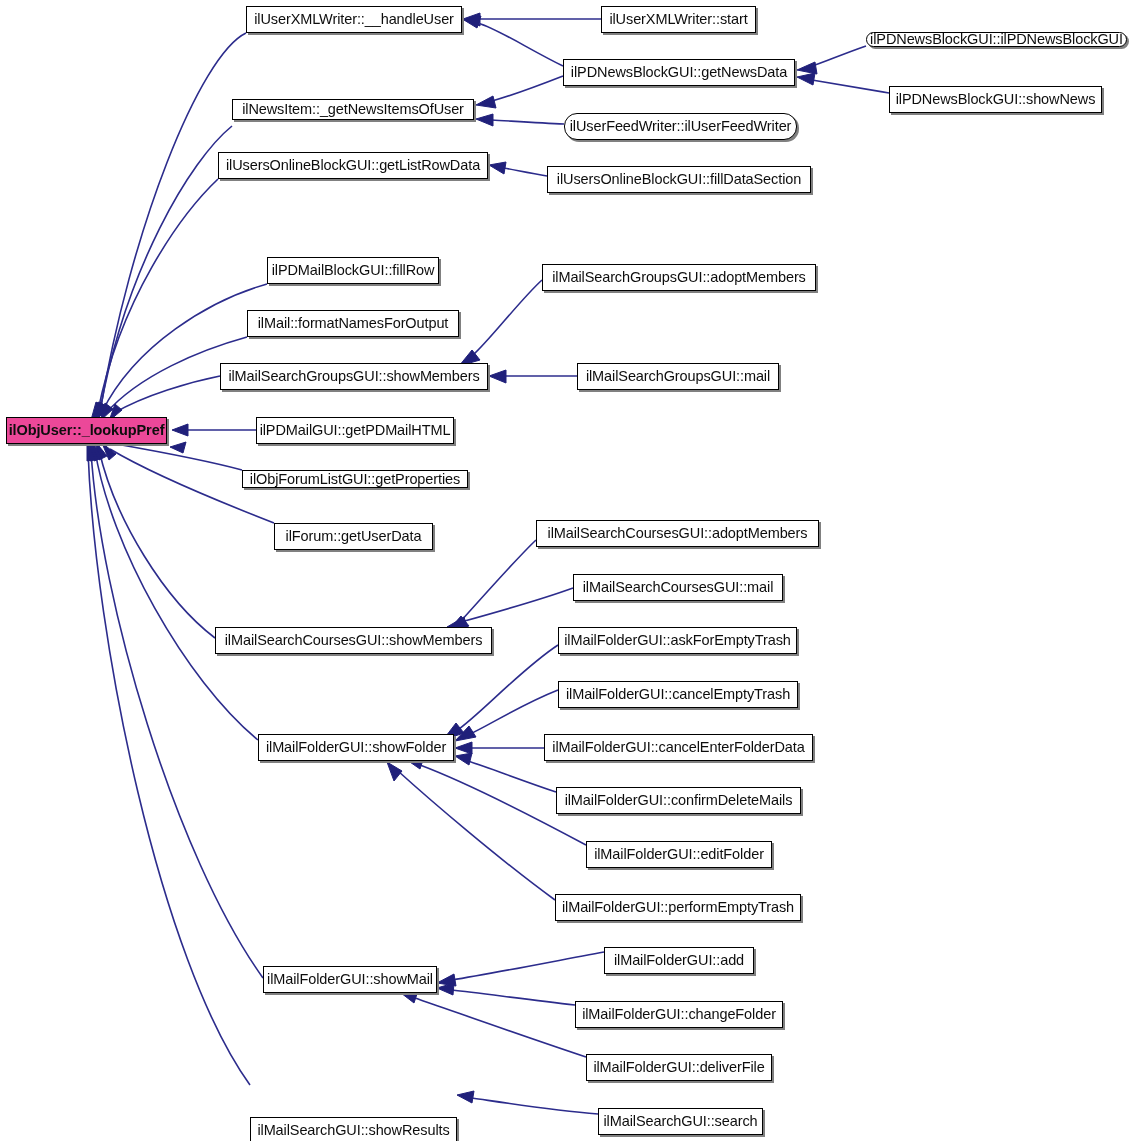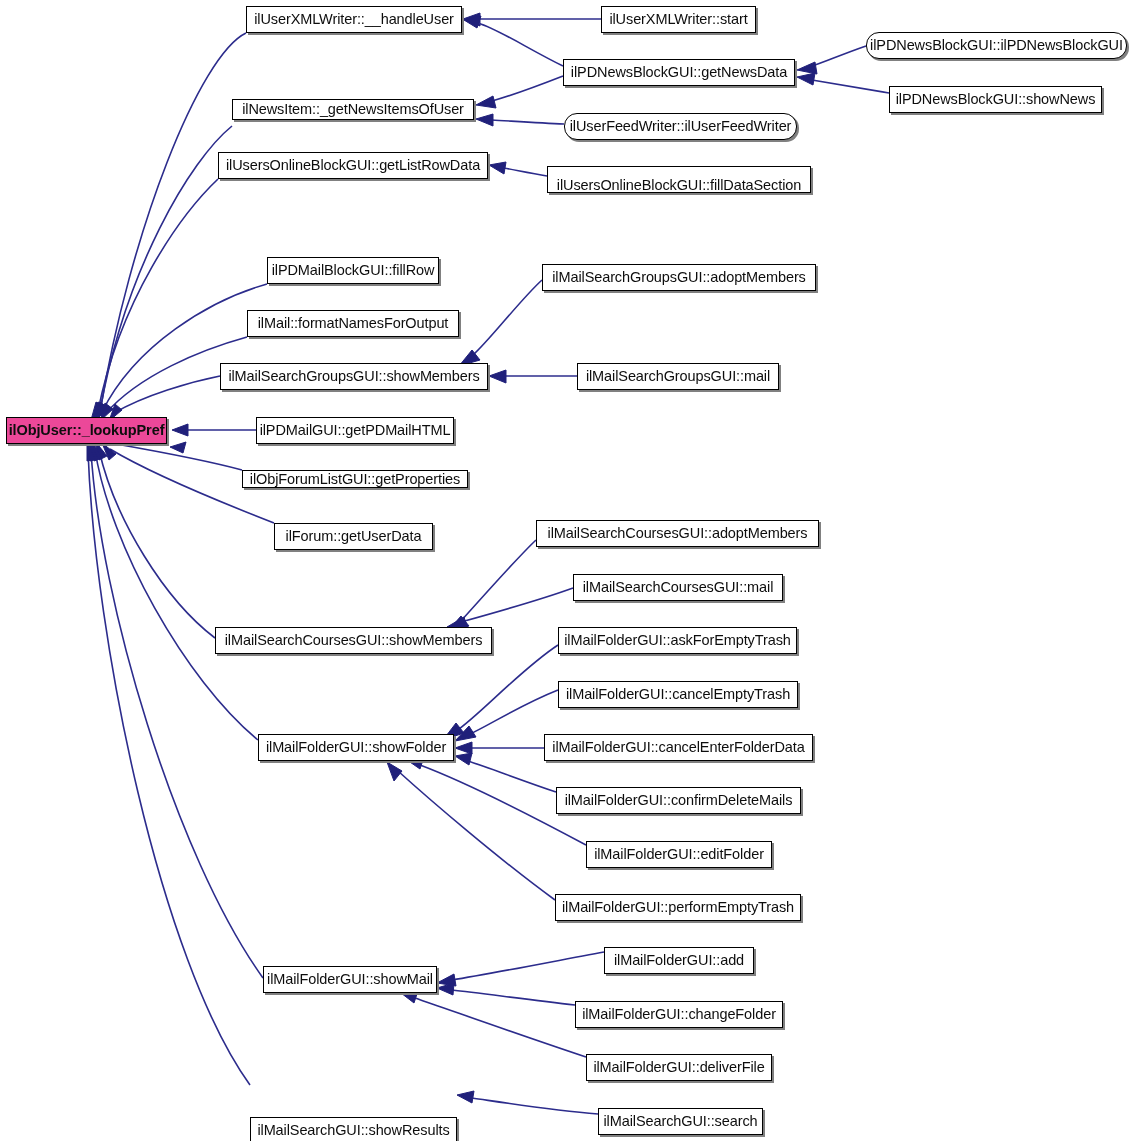--- a/index.html
+++ b/index.html
@@ -208,36 +208,36 @@
       </div>
       <div class="node-box" style="left: 246px; top: 6px; width: 216px; height: 27px;">
         <span class="node-label">ilUserXMLWriter::__handleUser</span>
       </div>
       <div class="node-box" style="left: 601px; top: 6px; width: 155px; height: 27px;">
         <span class="node-label">ilUserXMLWriter::start</span>
       </div>
       <div class="node-box" style="left: 563px; top: 59px; width: 232px; height: 27px;">
         <span class="node-label">ilPDNewsBlockGUI::getNewsData</span>
       </div>
-      <div class="node-box" style="left: 866px; top: 32px; width: 261px; height: 27px; border-radius: 13px;">
+      <div class="node-box" style="left: 866px; top: 32px; width: 261px; height: 15px; border-radius: 13px;">
         <span class="node-label">ilPDNewsBlockGUI::ilPDNewsBlockGUI</span>
       </div>
       <div class="node-box" style="left: 889px; top: 86px; width: 213px; height: 27px;">
         <span class="node-label">ilPDNewsBlockGUI::showNews</span>
       </div>
       <div class="node-box" style="left: 232px; top: 99px; width: 242px; height: 21px;">
         <span class="node-label">ilNewsItem::_getNewsItemsOfUser</span>
       </div>
       <div class="node-box" style="left: 564px; top: 113px; width: 233px; height: 27px; border-radius: 13px;">
         <span class="node-label">ilUserFeedWriter::ilUserFeedWriter</span>
       </div>
       <div class="node-box" style="left: 218px; top: 152px; width: 270px; height: 27px;">
         <span class="node-label">ilUsersOnlineBlockGUI::getListRowData</span>
       </div>
-      <div class="node-box" style="left: 547px; top: 166px; width: 264px; height: 27px; align-items: flex-end;">
+      <div class="node-box" style="left: 547px; top: 166px; width: 264px; height: 27px;">
         <span class="node-label">ilUsersOnlineBlockGUI::fillDataSection</span>
       </div>
       <div class="node-box" style="left: 267px; top: 257px; width: 172px; height: 27px;">
         <span class="node-label">ilPDMailBlockGUI::fillRow</span>
       </div>
       <div class="node-box" style="left: 542px; top: 264px; width: 274px; height: 27px;">
         <span class="node-label">ilMailSearchGroupsGUI::adoptMembers</span>
       </div>
       <div class="node-box" style="left: 247px; top: 310px; width: 212px; height: 27px;">
         <span class="node-label">ilMail::formatNamesForOutput</span>

